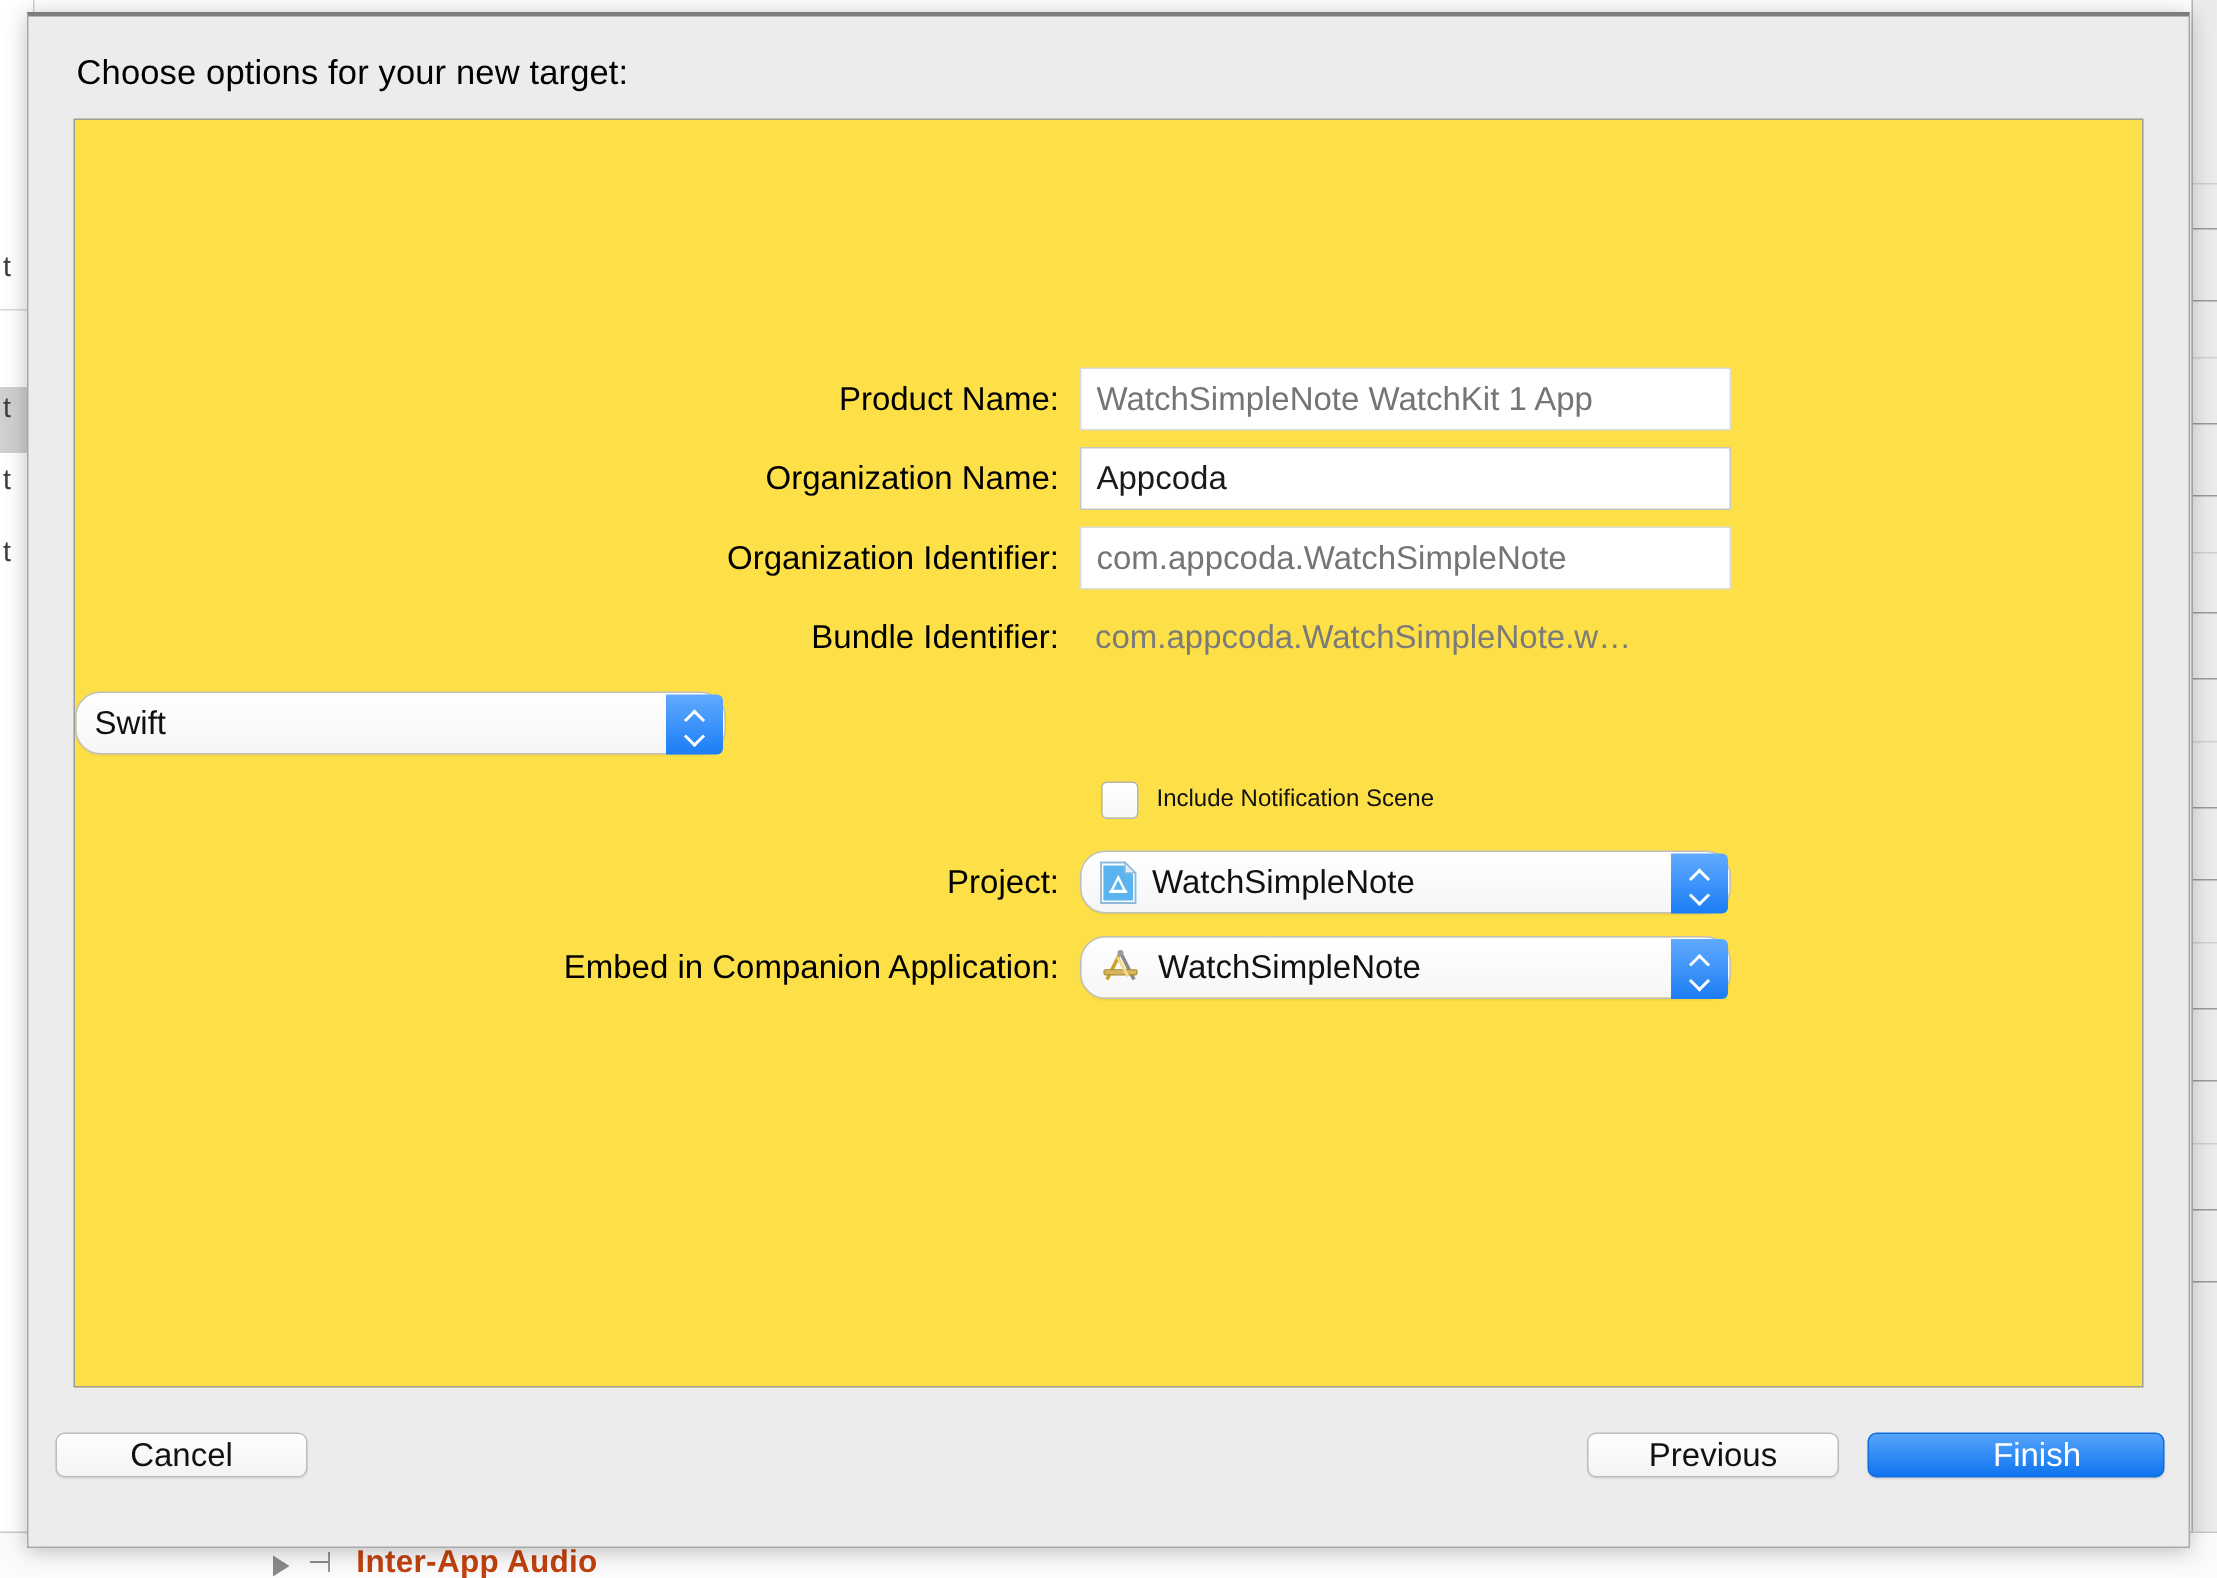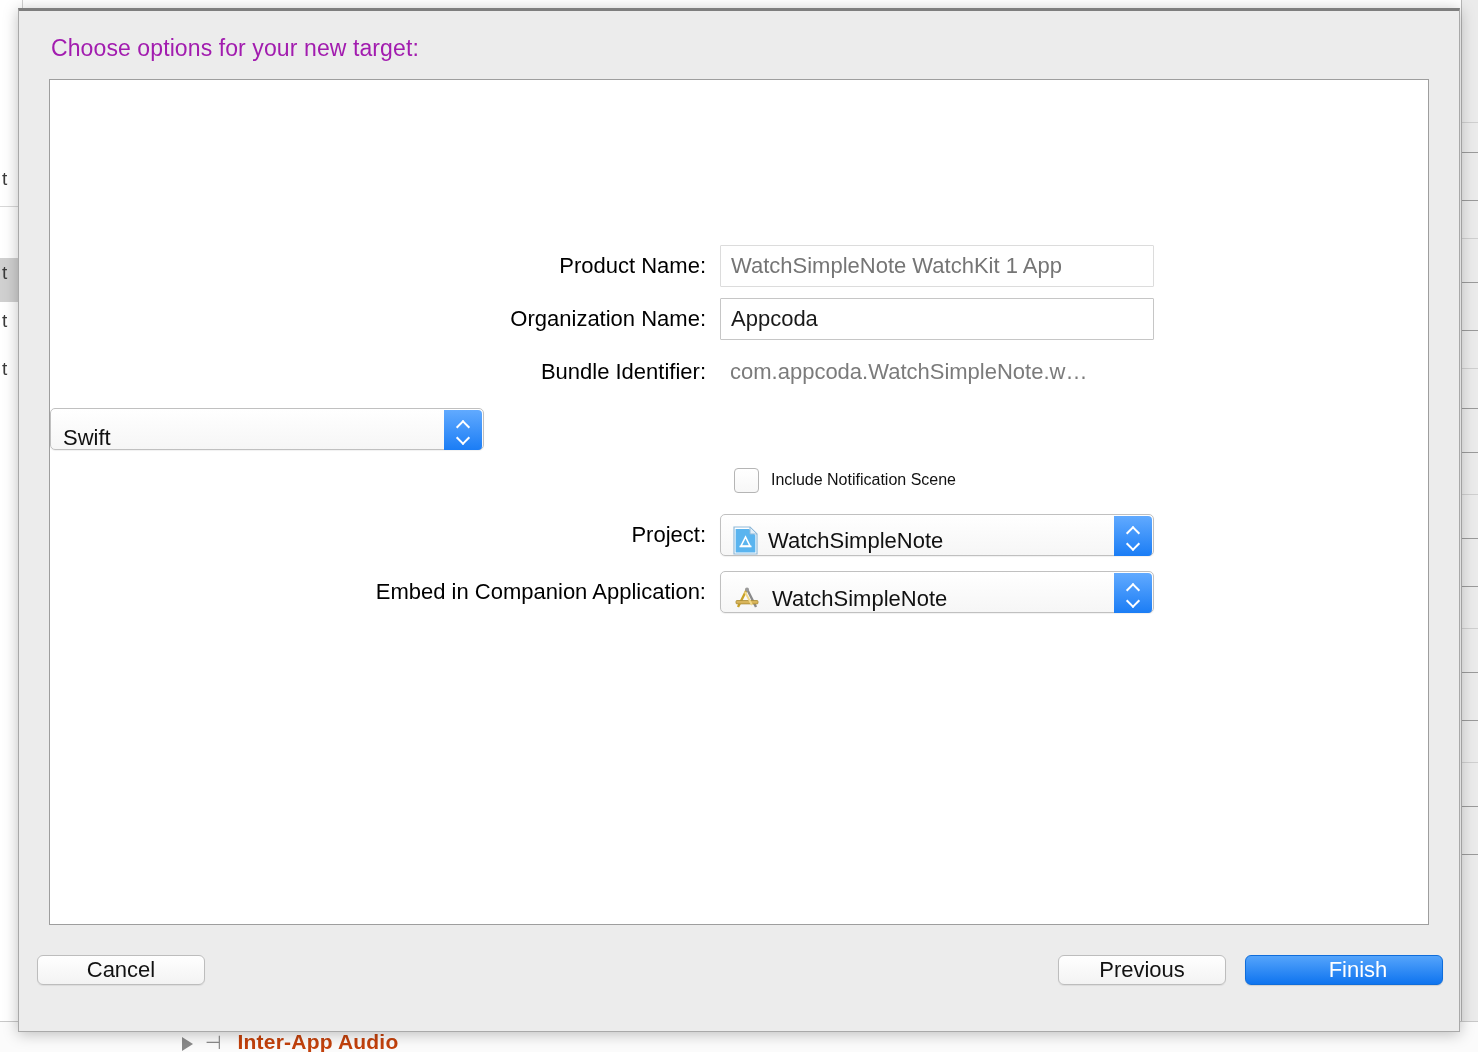--- a/index.html
+++ b/index.html
@@ -122,31 +122,31 @@
     border-top: 3px solid #7e7e7e;
     box-sizing: border-box;
     box-shadow: 0 2px 14px rgba(0,0,0,.25);
   }
 
   .sheet-title {
     position: absolute;
     left: 32px;
     top: 24px;
     font-size: 23px;
-    color: #a21caf;
+    color: #000000;
     letter-spacing: .1px;
   }
 
   .content-box {
     position: absolute;
     left: 30px;
     top: 68px;
     width: 1380px;
     height: 846px;
-    background: #ffffff;
+    background: #fde047;
     border: 1px solid #9e9e9e;
     box-sizing: border-box;
   }
 
   
   .form {
     position: absolute;
     left: 0;
     top: 164px;
     width: 100%;
@@ -196,23 +196,23 @@
   }
 
   
   .popup {
     position: relative;
     width: 434px;
     height: 42px;
     box-sizing: border-box;
     background: linear-gradient(#ffffff, #f6f6f6);
     border: 1px solid #c0c0c0;
-    border-radius: 5px;
-    display: flex;
-    align-items: flex-end;
+    border-radius: 17px;
+    display: flex;
+    align-items: center;
     box-shadow: 0 1px 1px rgba(0,0,0,.06);
   }
   .popup-inner {
     display: flex;
     align-items: center;
     padding-left: 12px;
     gap: 10px;
     overflow: hidden;
   }
   .popup-label {
@@ -377,20 +377,24 @@
       <div class="row">
         <div class="label">Product Name:</div>
         <input class="field placeholder-only" type="text" placeholder="WatchSimpleNote WatchKit 1 App" style="">
       </div>
 
       <div class="row">
         <div class="label">Organization Name:</div>
         <input class="field" type="text" value="Appcoda" style="">
       </div>
 
+      <div class="row">
+        <div class="label">Organization Identifier:</div>
+        <input class="field placeholder-only" type="text" placeholder="com.appcoda.WatchSimpleNote" style="">
+      </div>
 
       <div class="row">
         <div class="label">Bundle Identifier:</div>
         <div class="static-value">com.appcoda.WatchSimpleNote.w…</div>
       </div>
 
       <div class="row gap-before">
         <div class="popup">
           <div class="popup-inner">
             <span class="popup-label">Swift</span>

